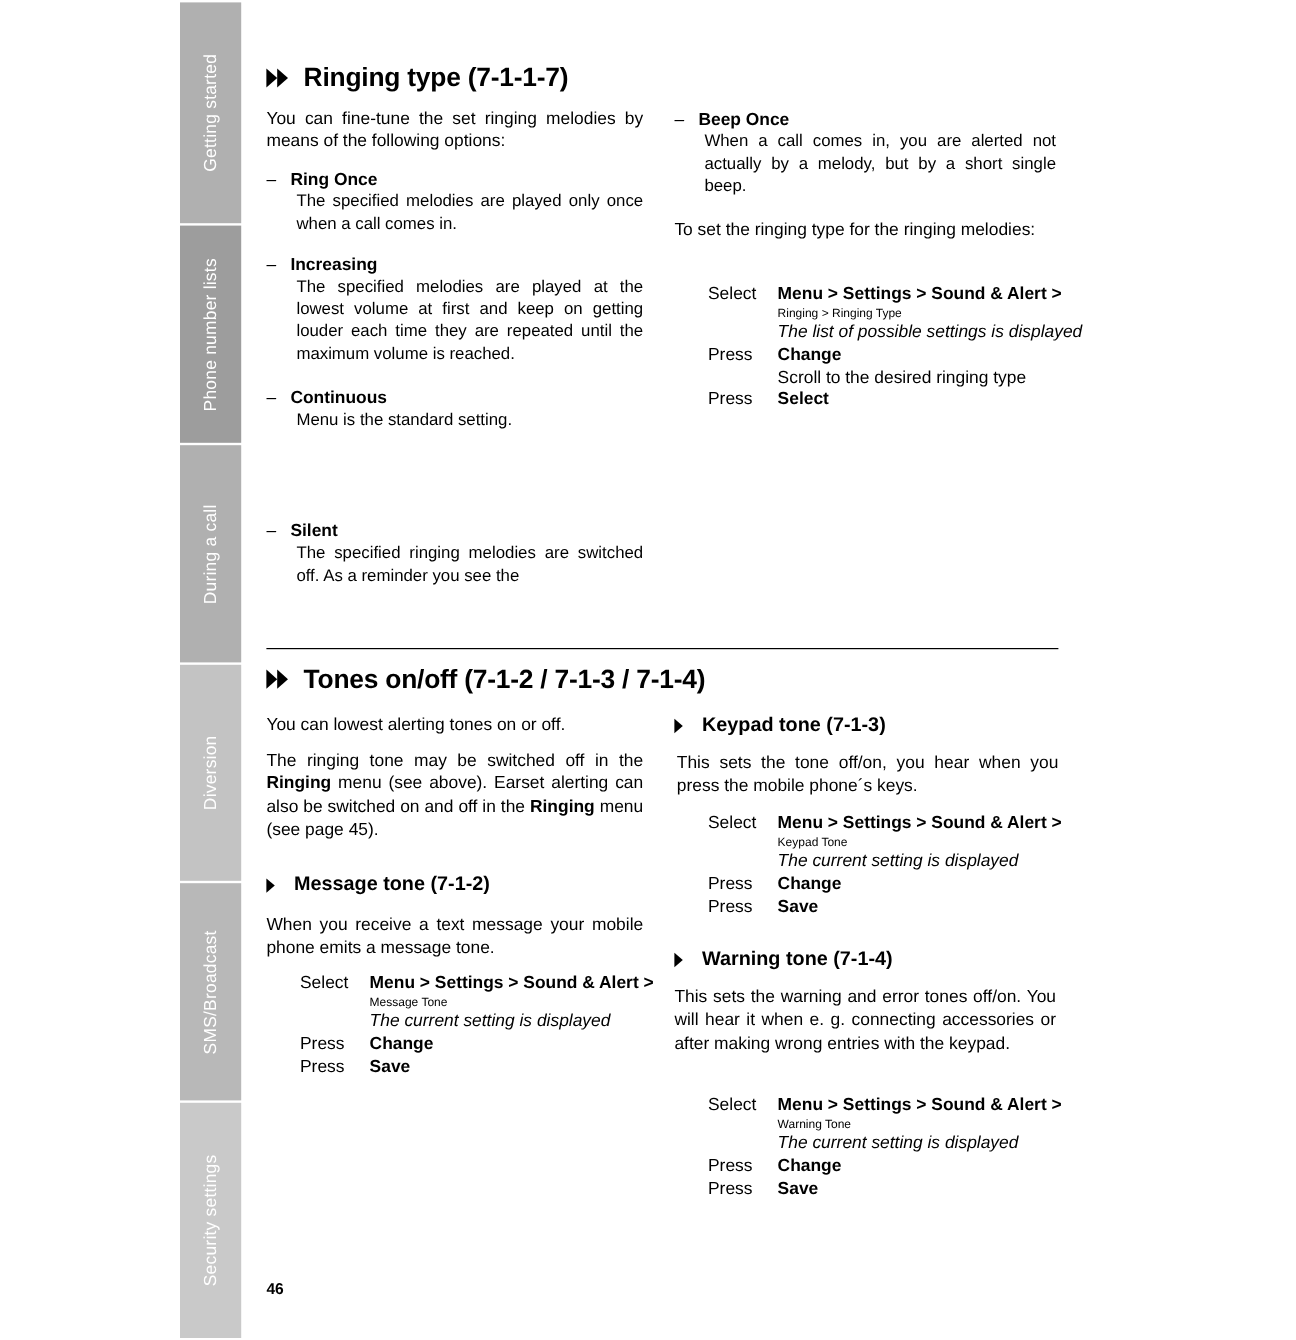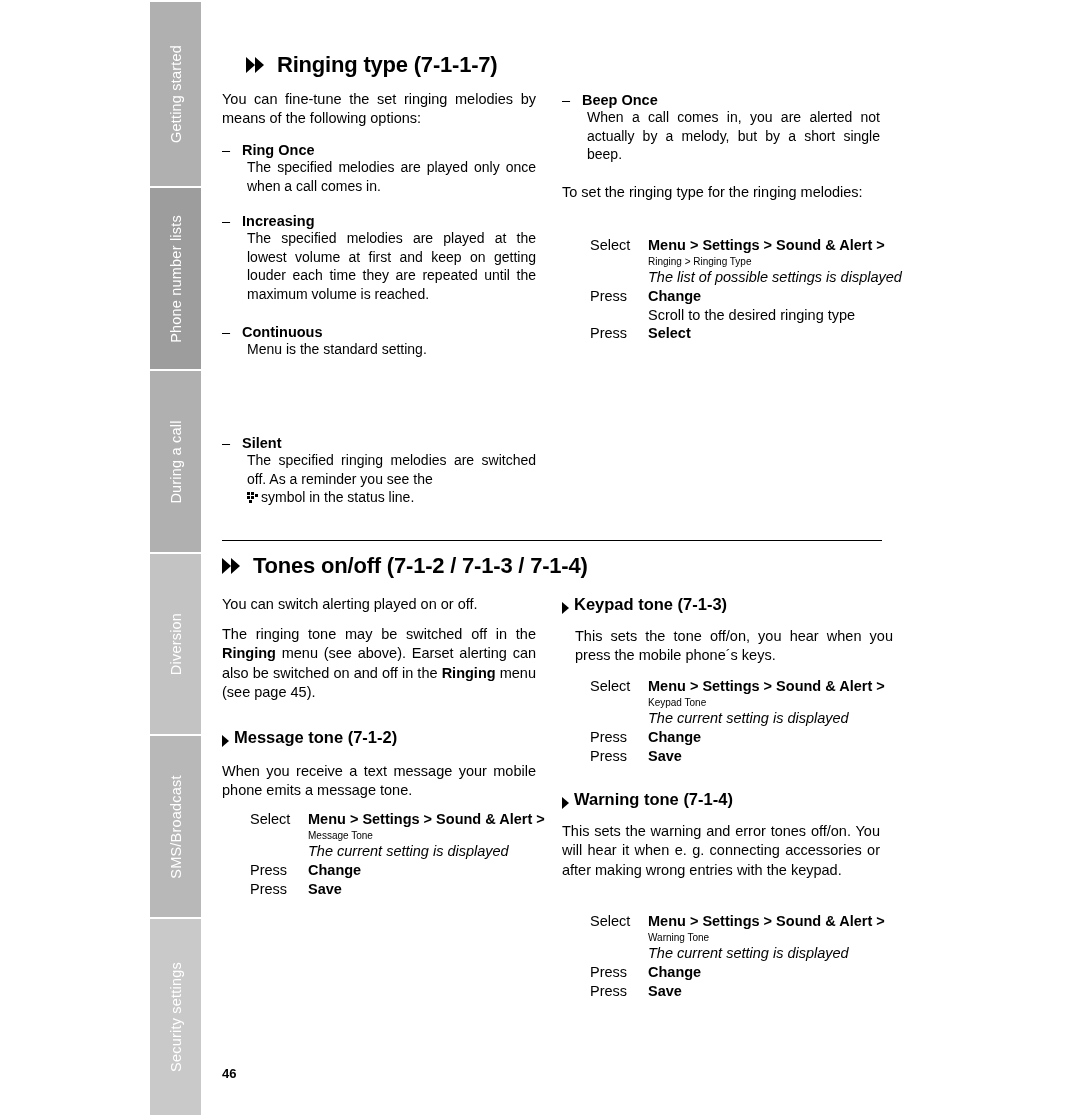--- a/index.html
+++ b/index.html
@@ -95,22 +95,22 @@
     border-left: 9px solid #000;
   }
   .dblarrow::before { left: 0px; }
   .dblarrow::after  { left: 9px; }
 
   h2.sub {
     font-size: 16.5px;
     font-weight: bold;
     margin: 0;
     display: flex;
-    align-items: flex-end;
-    gap: 5px;
+    align-items: center;
+    gap: 16px;
   }
   .smallarrow {
     display: inline-block;
     width: 0; height: 0;
     border-top: 6px solid transparent;
     border-bottom: 6px solid transparent;
     border-left: 7px solid #000;
     flex: 0 0 auto;
   }
 
@@ -242,21 +242,21 @@
     </div>
     <div class="tab t6">
       <span class="tab-label">Security settings</span>
     </div>
   </div>
 
   <div class="content">
 
     <div class="col-left">
 
-      <div class="h1row" style="position:absolute; left:0; top:52px; width:330px;margin-left:24px;">
+      <div class="h1row" style="position:absolute; left:0; top:52px; width:330px;">
         <span class="dblarrow"></span>
         <h1 class="section">Ringing type (7-1-1-7)</h1>
       </div>
 
       <p class="body" style="position:absolute; left:0; top:90px; width:314px;">You can fine-tune the set ringing melodies by means of the following options:</p>
 
       <div class="defblock" style="position:absolute; left:0; top:142px; width:314px;">
         <div class="defterm">
           <span class="dash">–</span>
           <span>Ring Once</span>
@@ -279,31 +279,28 @@
         </div>
         <div class="defbody nj">Menu is the standard setting.</div>
       </div>
 
       <div class="defblock" style="position:absolute; left:0; top:435px; width:314px;">
         <div class="defterm">
           <span class="dash">–</span>
           <span>Silent</span>
         </div>
         <div class="defbody">The specified ringing melodies are switched off. As a reminder you see the</div>
-        <div class="defbody nj">
-          <span class="statsym"><i></i><i></i><i></i><i></i><i></i><i></i></span><span>symbol in the status line.</span>
-        </div>
       </div>
 
       <div class="h1row" style="position:absolute; left:0; top:553px; width:430px;">
         <span class="dblarrow"></span>
         <h1 class="section">Tones on/off (7-1-2 / 7-1-3 / 7-1-4)</h1>
       </div>
 
-      <p class="body nj" style="position:absolute; left:0; top:595px; width:314px;">You can switch alerting played on or off.</p>
+      <p class="body nj" style="position:absolute; left:0; top:595px; width:314px;">You can lowest alerting tones on or off.</p>
 
       <p class="body" style="position:absolute; left:0; top:625px; width:314px;"><span>The ringing tone may be switched off in the</span> <span class="bold">Ringing</span> <span>menu (see above). Earset alerting can also be switched on and off in the</span> <span class="bold">Ringing</span> <span>menu (see page 45).</span></p>
 
       <h2 class="sub" style="position:absolute; left:0; top:728px;">
         <span class="smallarrow"></span>
         <span>Message tone (7-1-2)</span>
       </h2>
 
       <p class="body" style="position:absolute; left:0; top:762px; width:314px;">When you receive a text message your mobile phone emits a message tone.</p>
 
@@ -357,21 +354,21 @@
           <span class="lbl">Press</span>
           <span class="val">Select</span>
         </div>
       </div>
 
       <h2 class="sub" style="position:absolute; left:0; top:595px;">
         <span class="smallarrow"></span>
         <span>Keypad tone (7-1-3)</span>
       </h2>
 
-      <p class="body" style="position:absolute; left:13px; top:627px; width:318px;">This sets the tone off/on, you hear when you press the mobile phone´s keys.</p>
+      <p class="body" style="position:absolute; left:2px; top:627px; width:318px;">This sets the tone off/on, you hear when you press the mobile phone´s keys.</p>
 
       <div class="proc" style="position:absolute; left:0; top:677px; width:318px;">
         <div class="procrow">
           <span class="lbl">Select</span>
           <span class="val">Menu &gt; Settings &gt; Sound &amp; Alert &gt;</span>
         </div>
         <div class="cont">Keypad Tone</div>
         <div class="ital">The current setting is displayed</div>
         <div class="procrow">
           <span class="lbl">Press</span>

